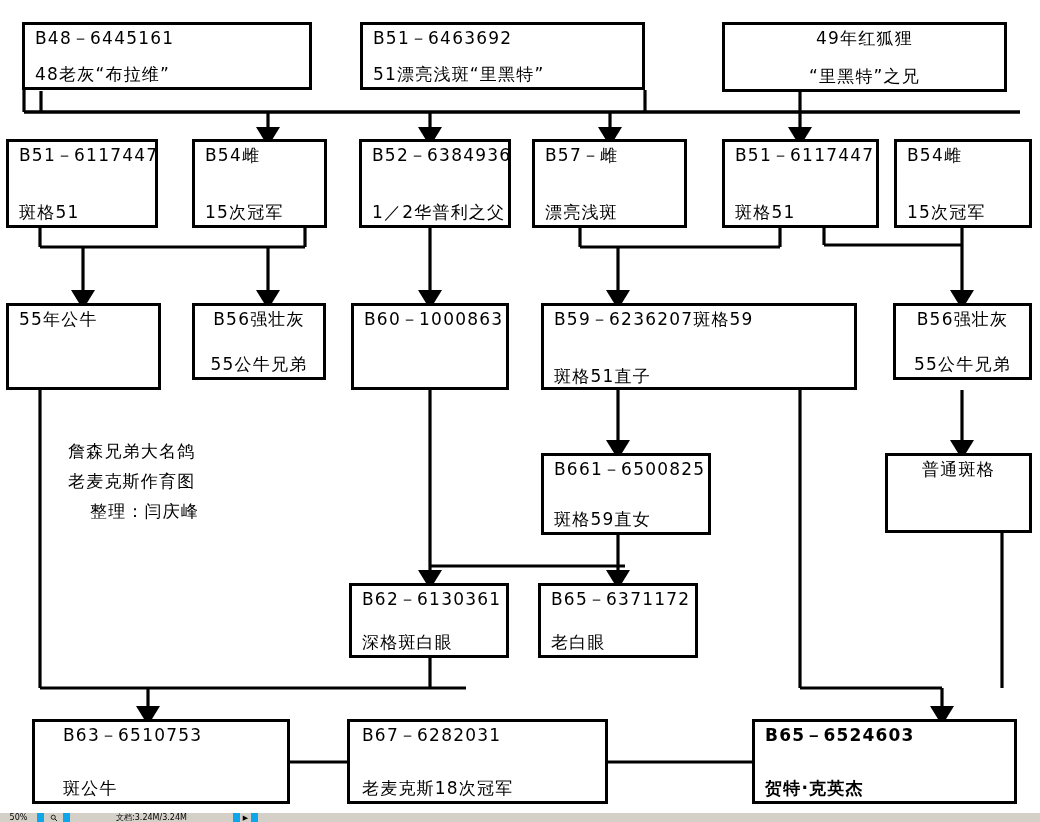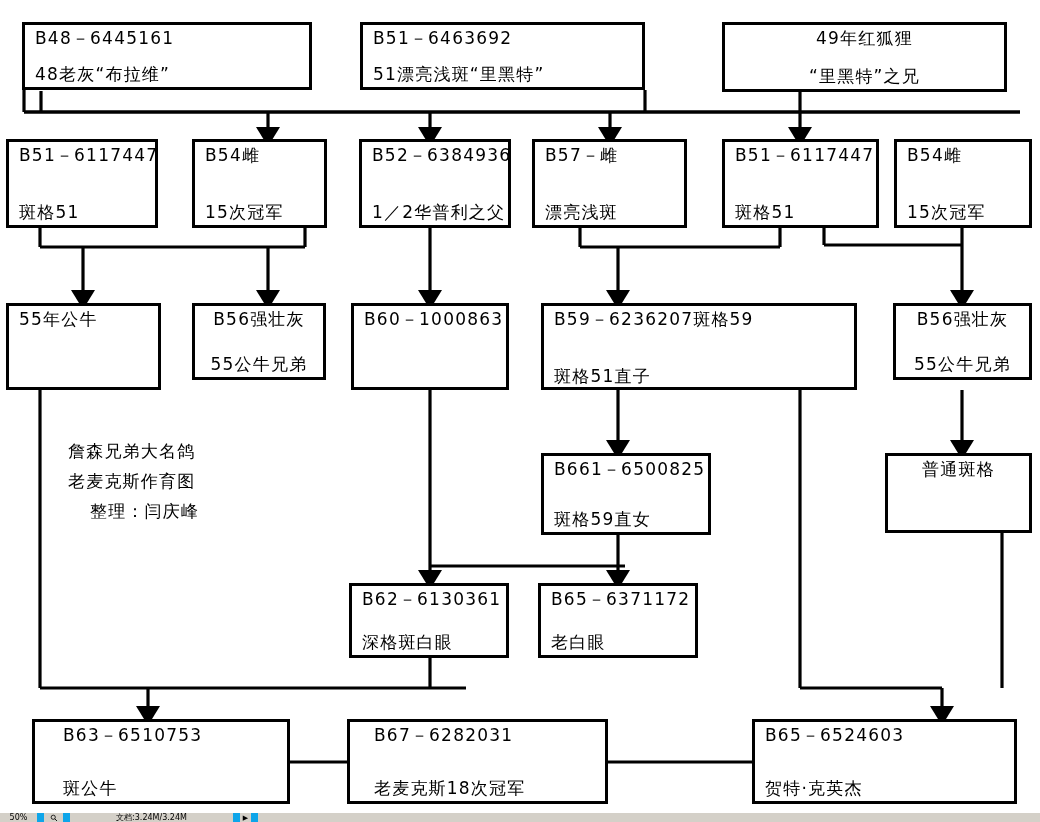--- a/index.html
+++ b/index.html
@@ -255,26 +255,26 @@
     <div class="node lead" style="left:538px; top:583px; width:160px; height:75px;">
       <div class="line">B65－6371172</div>
       <div class="line">老白眼</div>
     </div>
 
     <div class="node lead" style="left:32px; top:719px; width:258px; height:85px; padding-left:28px;gap:11px;">
       <div class="line">B63－6510753</div>
       <div class="line">斑公牛</div>
     </div>
 
-    <div class="node lead" style="left:347px; top:719px; width:261px; height:85px; padding-left:24px;">
+    <div class="node lead" style="left:347px; top:719px; width:261px; height:85px; padding-left:12px;">
       <div class="line">B67－6282031</div>
       <div class="line">老麦克斯18次冠军</div>
     </div>
 
-    <div class="node lead" style="left:752px; top:719px; width:265px; height:85px; ">
+    <div class="node lead" style="left:752px; top:719px; width:265px; height:85px; font-weight:bold;">
       <div class="line">B65－6524603</div>
       <div class="line">贺特·克英杰</div>
     </div>
 
     <div class="caption" style="left:68px; top:437px;">
       <div class="line">詹森兄弟大名鸽</div>
       <div class="line">老麦克斯作育图</div>
       <div class="line indent">整理：闫庆峰</div>
     </div>
 

